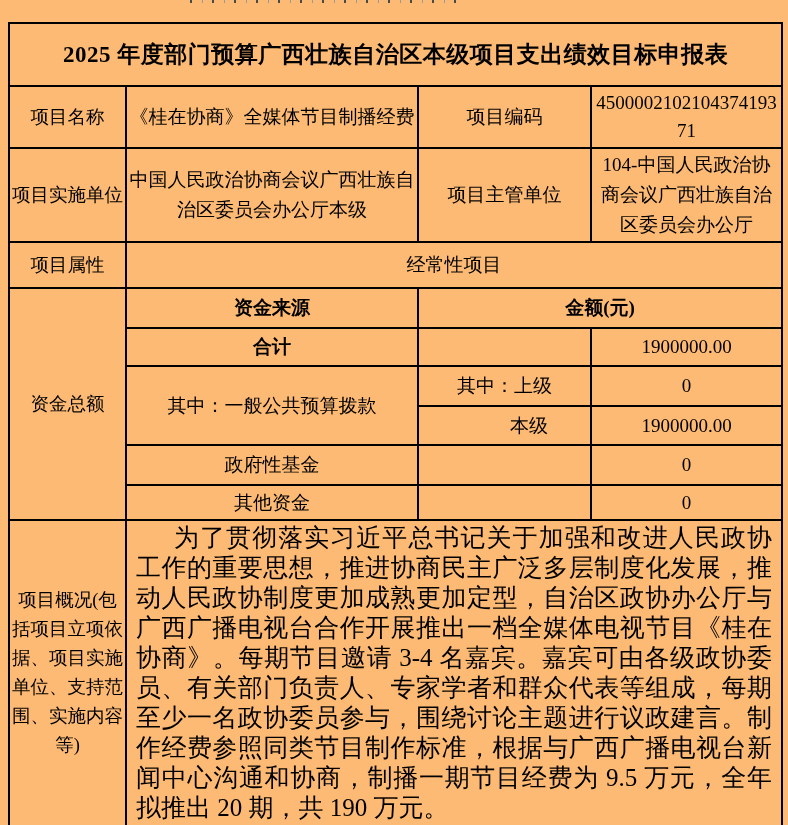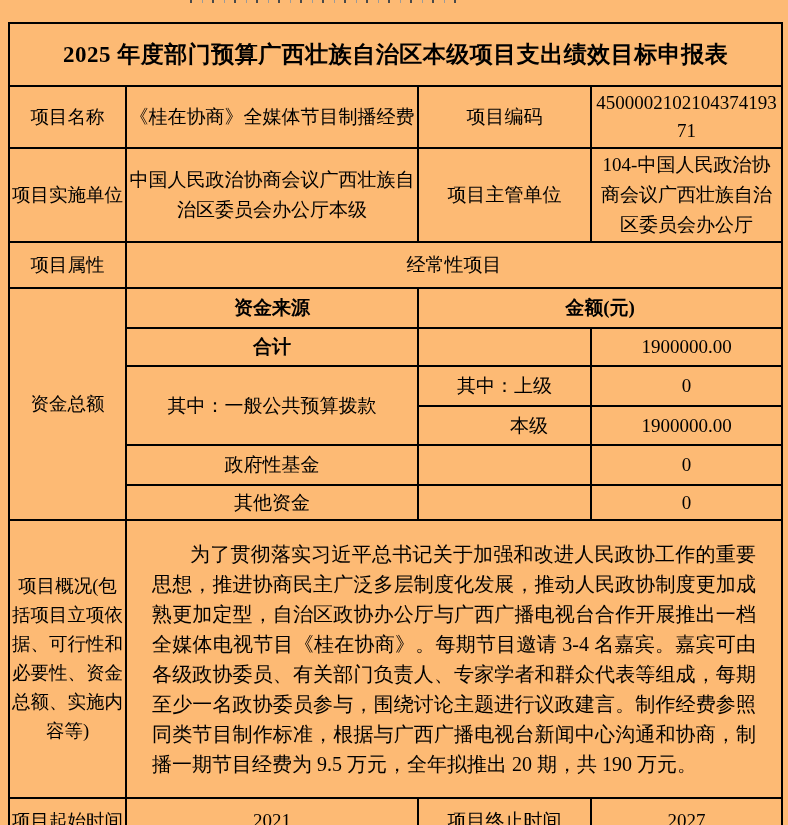--- a/index.html
+++ b/index.html
@@ -56,21 +56,21 @@
   tr.h-r6 td { height: 36px; }
   tr.h-r7 td { height: 35px; }
   tr.h-r8 td { height: 36px; margin-left: 12px; }
   tr.h-r9 td { height: 31px; }
   tr.h-r10 td { height: 207px; }
   tr.h-r11 td { height: 41px; text-align: center; }
   tr.h-r12 td { height: 56px; }
   .local-indent { text-align: left; padding-left: 91px; }
   .ov-label { font-size: 18.5px; line-height: 29px; padding: 1px 1px; }
   .ov-content { text-align: justify; padding: 2px 9px; }
-  .ov-content p { margin: 16px; text-indent: 38px; font-size: 20px; line-height: 30px; }
+  .ov-content p { margin: 0; text-indent: 38px; font-size: 25px; line-height: 30px; }
   .code-cell { line-height: 28px; padding: 1px 2px; }
 </style>
 </head>
 <body>
 
 <div class="canvas">
 
   <div class="crop-remnant"></div>
 
   <table class="doc">
@@ -134,21 +134,21 @@
       <td>0</td>
     </tr>
 
     <tr class="h-r9">
       <td>其他资金</td>
       <td></td>
       <td>0</td>
     </tr>
 
     <tr class="h-r10">
-      <td class="ov-label">项目概况(包括项目立项依据、可行性和必要性、资金总额、实施内容等)</td>
+      <td class="ov-label">项目概况(包括项目立项依据、项目实施单位、支持范围、实施内容等)</td>
       <td colspan="3" class="ov-content">
         <p>为了贯彻落实习近平总书记关于加强和改进人民政协工作的重要思想，推进协商民主广泛多层制度化发展，推动人民政协制度更加成熟更加定型，自治区政协办公厅与广西广播电视台合作开展推出一档全媒体电视节目《桂在协商》。每期节目邀请 3-4 名嘉宾。嘉宾可由各级政协委员、有关部门负责人、专家学者和群众代表等组成，每期至少一名政协委员参与，围绕讨论主题进行议政建言。制作经费参照同类节目制作标准，根据与广西广播电视台新闻中心沟通和协商，制播一期节目经费为 9.5 万元，全年拟推出 20 期，共 190 万元。</p>
       </td>
     </tr>
 
     <tr class="h-r11">
       <td class="lbl">项目起始时间</td>
       <td>2021</td>
       <td>项目终止时间</td>
       <td>2027</td>

